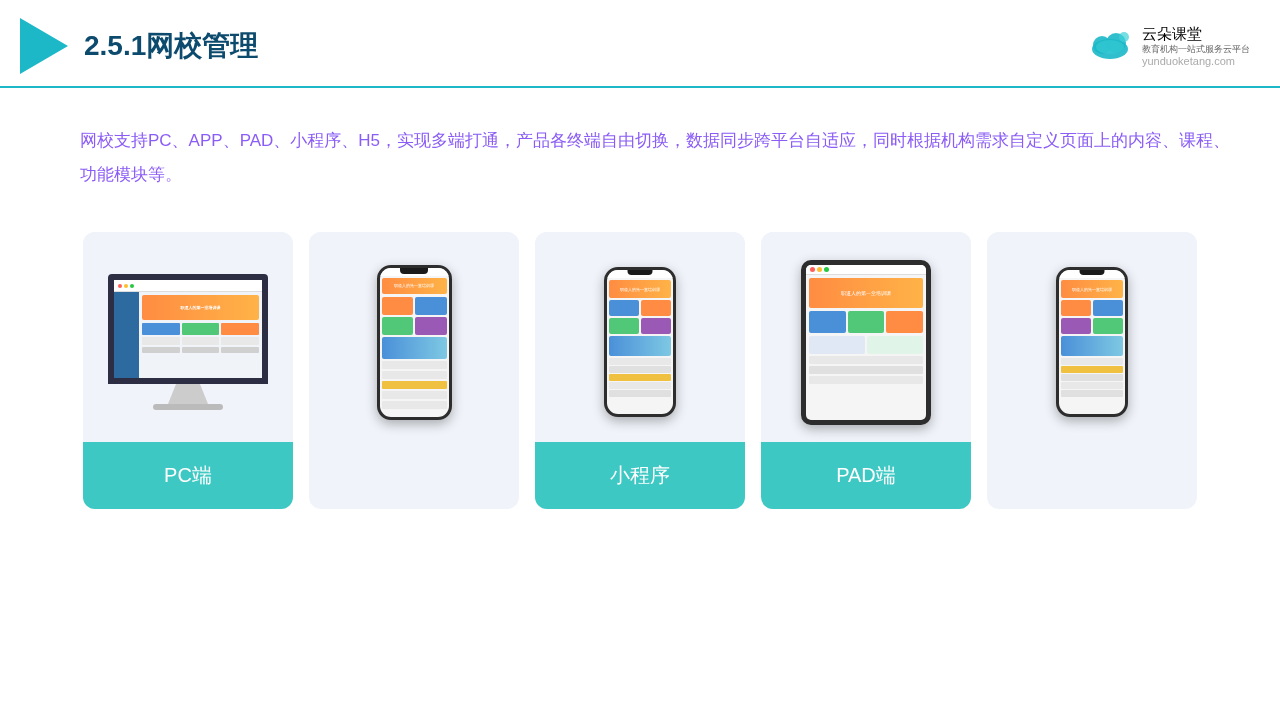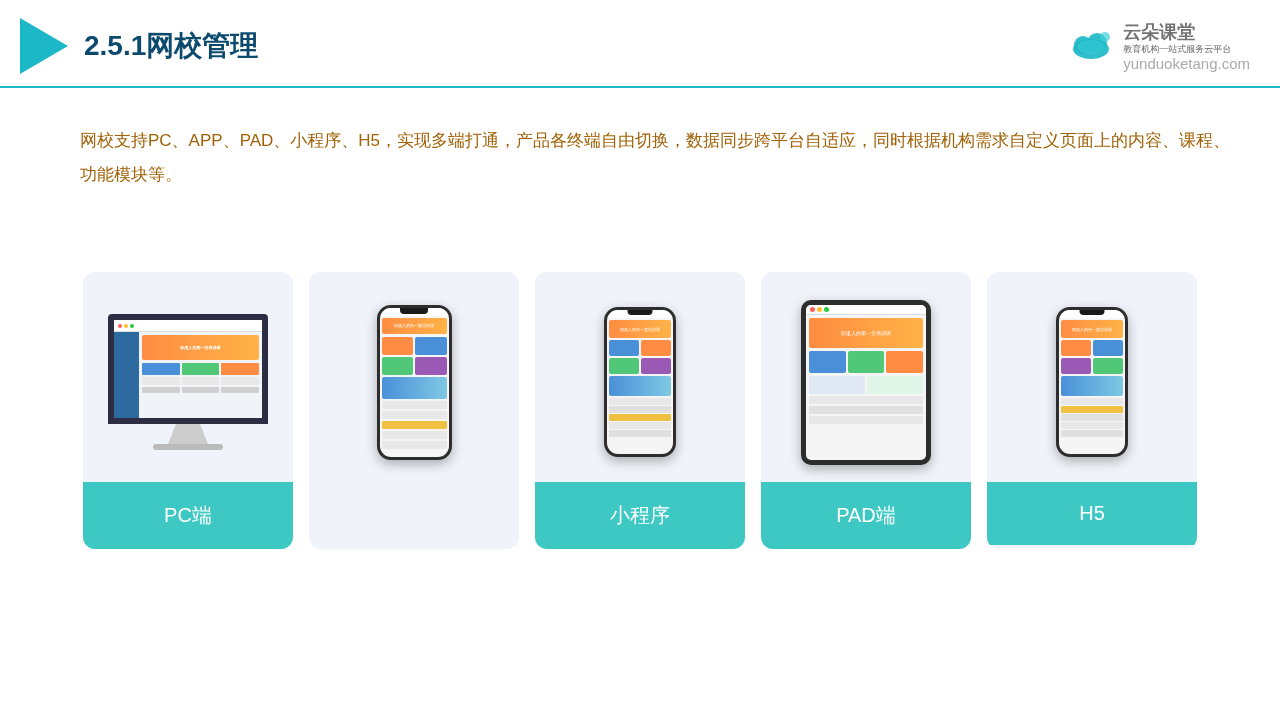--- a/index.html
+++ b/index.html
@@ -40,40 +40,39 @@
     .header-right {
       display: flex;
       align-items: center;
       gap: 8px;
     }
 
     
     .description {
       padding: 36px 42px 20px 80px;
       font-size: 17px;
-      color: #a16207;
+      color: #8b5cf6;
       line-height: 2;
     }
 
     
     .cards-container {
       display: flex;
       justify-content: center;
       gap: 16px;
       padding: 20px 60px 0 60px;
     }
 
     .card {
       background: #f0f4fa;
       border-radius: 12px;
       width: 210px;
       overflow: hidden;
       display: flex;
       flex-direction: column;
-      margin-top: 40px;
     }
 
     .card-image-area {
       height: 210px;
       display: flex;
       align-items: center;
       justify-content: center;
       padding: 20px 10px 10px 10px;
       background: #f0f4fa;
     }
@@ -304,23 +303,23 @@
 
       <ellipse cx="24" cy="22" rx="18" ry="10" fill="#1cb8c8" opacity="0.9"></ellipse>
       <ellipse cx="16" cy="18" rx="9" ry="9" fill="#1cb8c8" opacity="0.9"></ellipse>
       <ellipse cx="30" cy="16" rx="10" ry="10" fill="#1cb8c8" opacity="0.9"></ellipse>
 
       <ellipse cx="24" cy="20" rx="14" ry="7" fill="#3dd0d8" opacity="0.5"></ellipse>
 
       <circle cx="38" cy="10" r="5" fill="#3dd0d8" opacity="0.7"></circle>
     </svg>
     <div style="display:flex;flex-direction:column;align-items:flex-start;">
-      <span style="font-size:18px;font-weight:bold;color:#737373;">云朵课堂</span>
+      <span style="font-size:15px;font-weight:normal;color:#000000;">云朵课堂</span>
       <span style="font-size:9px;color:#666;line-height:1.3;">教育机构一站式服务云平台</span>
-      <span style="font-size:15px;color:#aaa;">yunduoketang.com</span>
+      <span style="font-size:11px;color:#aaa;">yunduoketang.com</span>
     </div>
   </div>
 </div>
 
 <div class="description">
   <span>网校支持PC、APP、PAD、小程序、H5，实现多端打通，产品各终端自由切换，数据同步跨平台自适应，同时根据机构需求自定义页面上的内容、课程、功能模块等。</span>
 </div>
 
 <div class="cards-container">
 
@@ -476,16 +475,15 @@
             <div style="height:20px;background:linear-gradient(90deg,#4a90d9,#7ec8e3);border-radius:2px;margin-bottom:2px;"></div>
             <div style="height:7px;background:#e8e8e8;border-radius:1px;margin-bottom:1px;"></div>
             <div style="height:7px;background:#f0c040;border-radius:1px;margin-bottom:1px;"></div>
             <div style="height:7px;background:#e0e0e0;border-radius:1px;margin-bottom:1px;"></div>
             <div style="height:7px;background:#e8e8e8;border-radius:1px;margin-bottom:1px;"></div>
             <div style="height:7px;background:#e0e0e0;border-radius:1px;"></div>
           </div>
         </div>
       </div>
     </div>
-    <div class="card-label">H5</div>
   </div>
 
 </div>
 
 </body></html>

